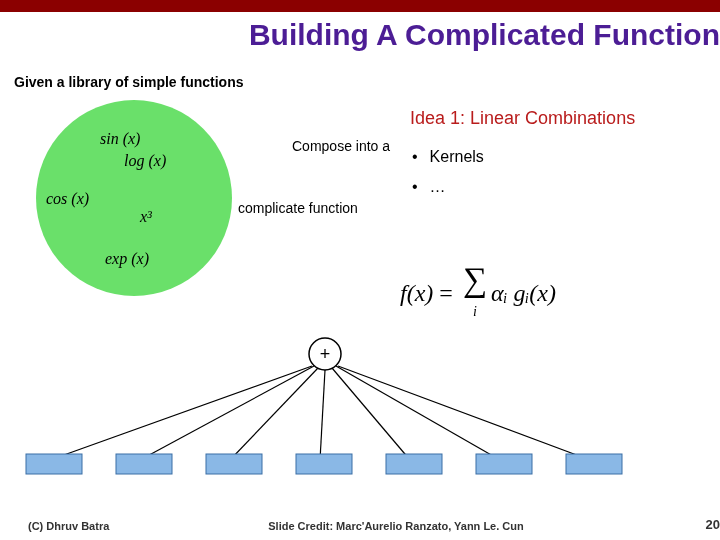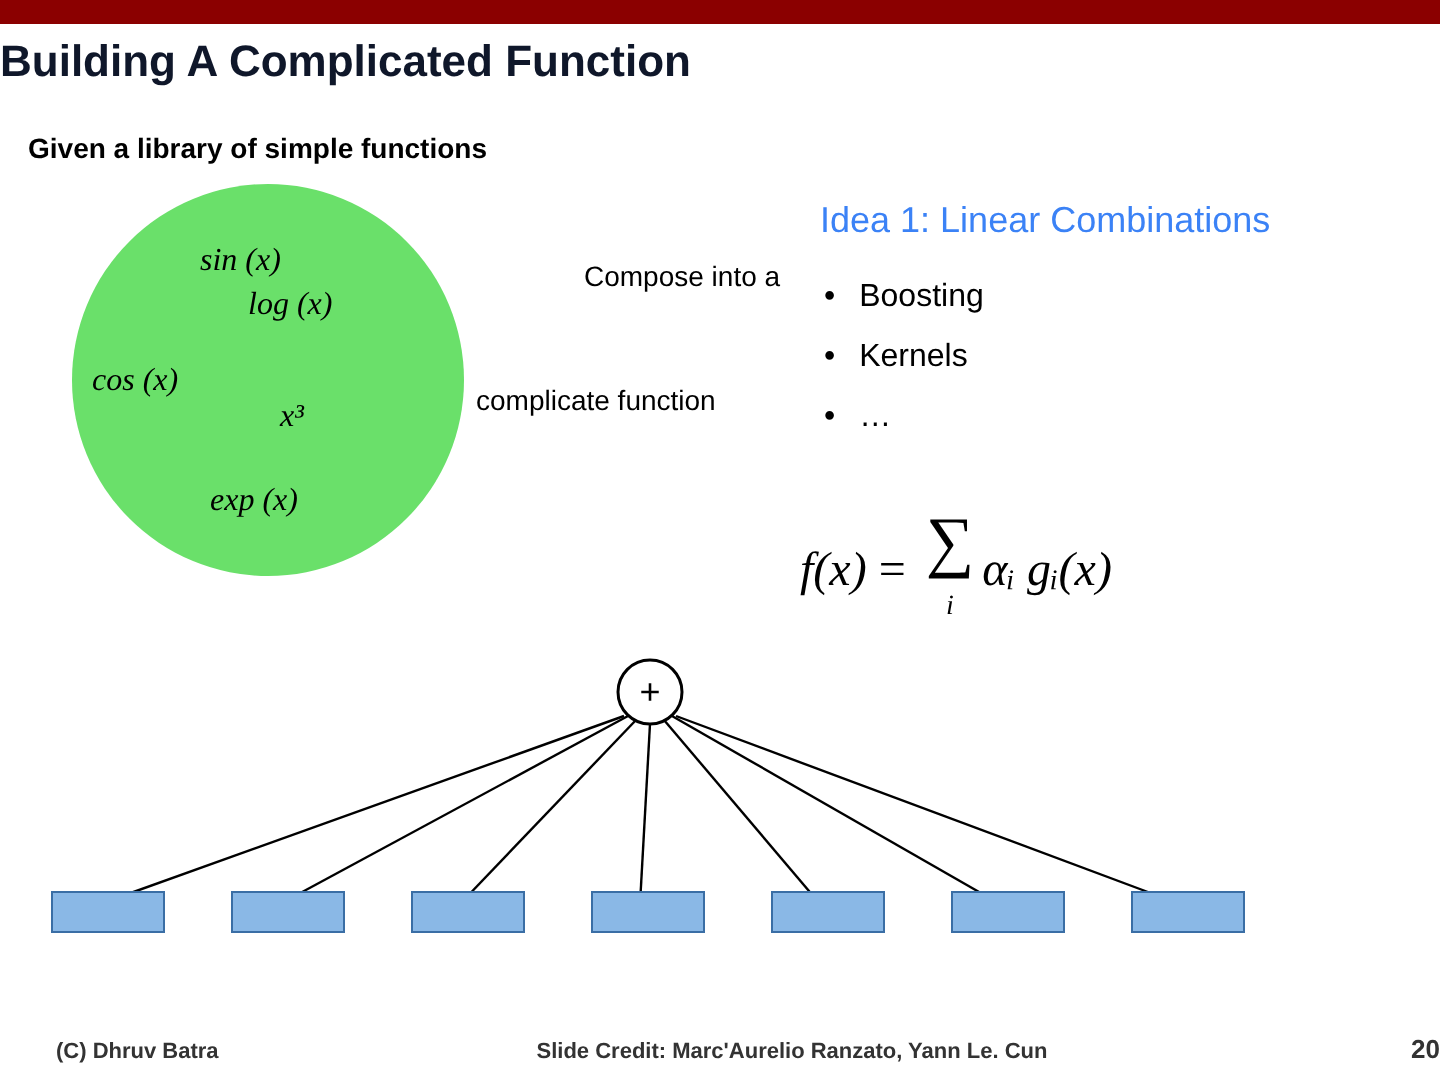--- a/index.html
+++ b/index.html
@@ -1,25 +1,25 @@
 <!DOCTYPE html>
 <html><head>
 <meta charset="utf-8">
 <style>
   * { margin: 0; padding: 0; box-sizing: border-box; }
   body { width: 720px; height: 540px; font-family: Arial, sans-serif; position: relative; background: #fff; overflow: hidden; }
   .topbar { width: 100%; height: 12px; background: #8b0000; }
-  .title { font-size: 22px; text-align: left; margin-top: 6px; color: #0f172a; }
+  .title { font-size: 30px; text-align: right; margin-top: 6px; color: #4c1d95; }
   .subtitle { font-size: 14px; font-weight: bold; margin: 22px 0 0 14px; }
   .stage { position: relative; width: 100%; height: 420px; }
   .circle { position: absolute; left: 36px; top: 10px; width: 196px; height: 196px; border-radius: 50%; background: #6ae06a; }
   .fn { position: absolute; font-family: 'Times New Roman', serif; font-size: 16px; font-style: italic; }
   .compose1 { position: absolute; left: 250px; top: 48px; font-size: 14px; margin-left: 42px; }
   .compose2 { position: absolute; left: 238px; top: 110px; font-size: 14px; }
-  .idea { position: absolute; left: 410px; top: 18px; font-size: 18px; color: #3b82f6; }
+  .idea { position: absolute; left: 410px; top: 18px; font-size: 18px; color: #b91c1c; }
   .ideabullets { position: absolute; left: 412px; top: 52px; font-size: 16px; line-height: 30px; list-style: none; }
   .ideabullets li::before { content: "•"; margin-right: 12px; }
   .equation { position: absolute; left: 400px; top: 176px; font-family: 'Times New Roman', serif; font-size: 24px; font-style: italic; }
   .equation .norm { font-style: normal; }
   .sumwrap { display: inline-block; position: relative; vertical-align: middle; text-align: center; margin: 0 4px; }
   .sumsym { font-size: 34px; font-style: normal; line-height: 28px; }
   .sumidx { font-size: 14px; position: relative; top: -2px; }
   svg.net { position: absolute; left: 20px; top: 240px; }
   .footer { position: absolute; bottom: 8px; left: 16px; width: 100%; font-size: 11px; color: #333; font-weight: bold; }
   .footer .fl { position: absolute; left: 12px; bottom: 0; }
@@ -40,21 +40,20 @@
   <div class="fn" style="left:124px; top:62px;">log (x)</div>
   <div class="fn" style="left:46px;  top:100px;">cos (x)</div>
   <div class="fn" style="left:140px; top:118px;">x³</div>
   <div class="fn" style="left:68px;  top:160px;margin-left:37px;">exp (x)</div>
 
   <div class="compose1">Compose into a</div>
   <div class="compose2">complicate function</div>
 
   <div class="idea">Idea 1: Linear Combinations</div>
   <ul class="ideabullets">
-    <li>Boosting</li>
     <li>Kernels</li>
     <li>…</li>
   </ul>
 
   <div class="equation">
     <span>f(x)</span><span class="norm"> = </span><span class="sumwrap"><span class="sumsym">∑</span><br><span class="sumidx">i</span></span><span>αᵢ gᵢ(x)</span>
   </div>
 
   <svg class="net" width="620" height="150">
     <g stroke="#000" stroke-width="1.2">

